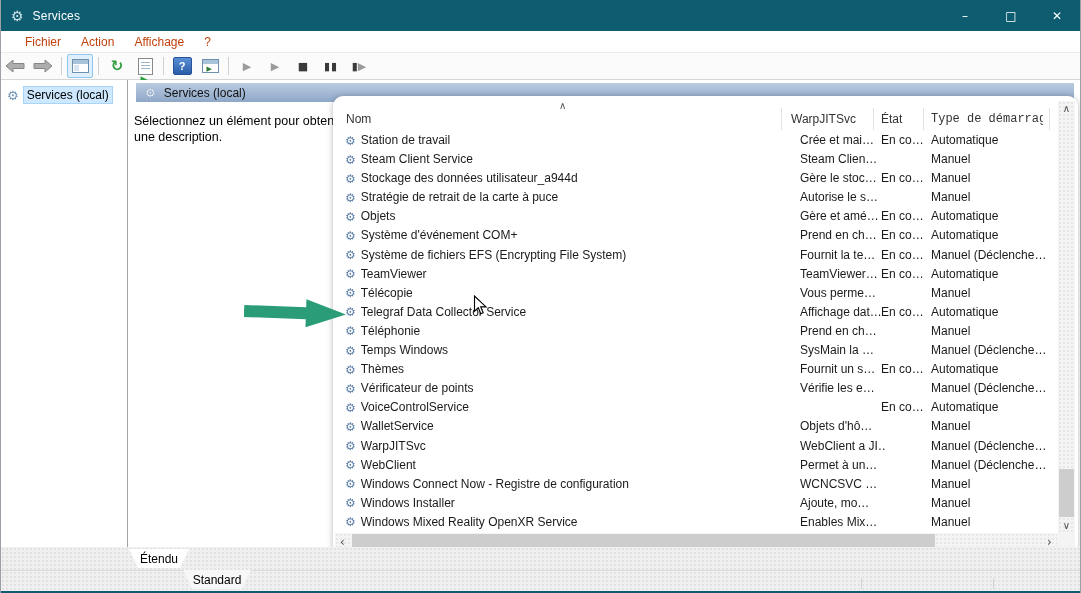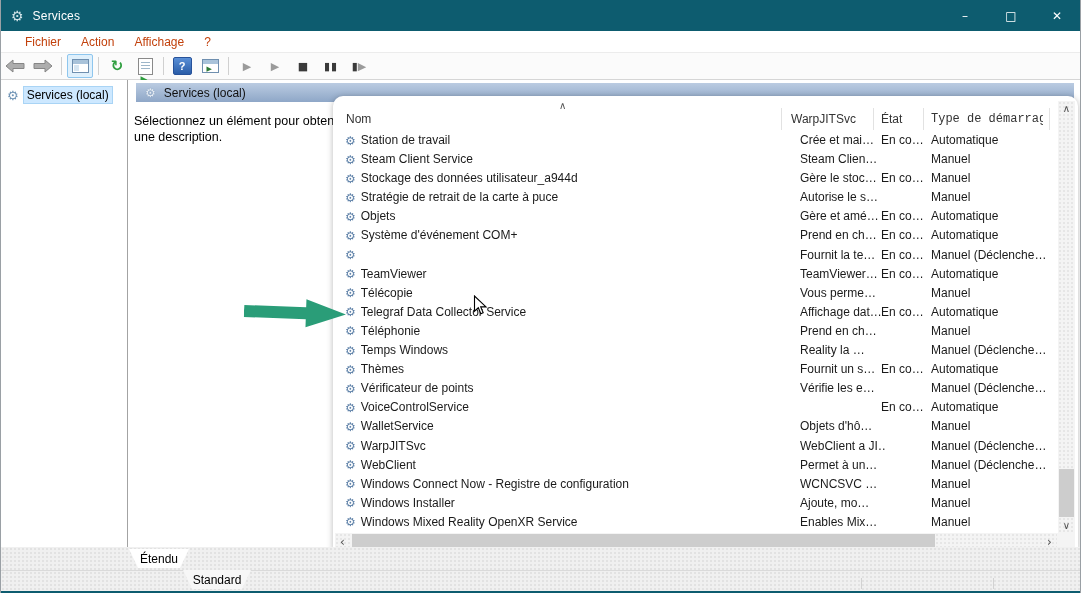--- a/index.html
+++ b/index.html
@@ -254,20 +254,21 @@
             <span class="uicon rowgear">⚙</span>
             <span class="ntext">Système d'événement COM+</span>
           </span>
           <span class="cell desc">Prend en ch…</span>
           <span class="cell state">En co…</span>
           <span class="cell startup">Automatique</span>
         </div>
         <div class="row">
           <span class="cell name">
             <span class="uicon rowgear">⚙</span>
+            <span class="ntext">Système de fichiers EFS (Encrypting File System)</span>
           </span>
           <span class="cell desc">Fournit la te…</span>
           <span class="cell state">En co…</span>
           <span class="cell startup">Manuel (Déclenche…</span>
         </div>
         <div class="row">
           <span class="cell name">
             <span class="uicon rowgear">⚙</span>
             <span class="ntext">TeamViewer</span>
           </span>
@@ -300,21 +301,21 @@
           </span>
           <span class="cell desc">Prend en ch…</span>
           <span class="cell state"></span>
           <span class="cell startup">Manuel</span>
         </div>
         <div class="row">
           <span class="cell name">
             <span class="uicon rowgear">⚙</span>
             <span class="ntext">Temps Windows</span>
           </span>
-          <span class="cell desc">Reality la …</span>
+          <span class="cell desc">SysMain la …</span>
           <span class="cell state"></span>
           <span class="cell startup">Manuel (Déclenche…</span>
         </div>
         <div class="row">
           <span class="cell name">
             <span class="uicon rowgear">⚙</span>
             <span class="ntext">Thèmes</span>
           </span>
           <span class="cell desc">Fournit un s…</span>
           <span class="cell state">En co…</span>

